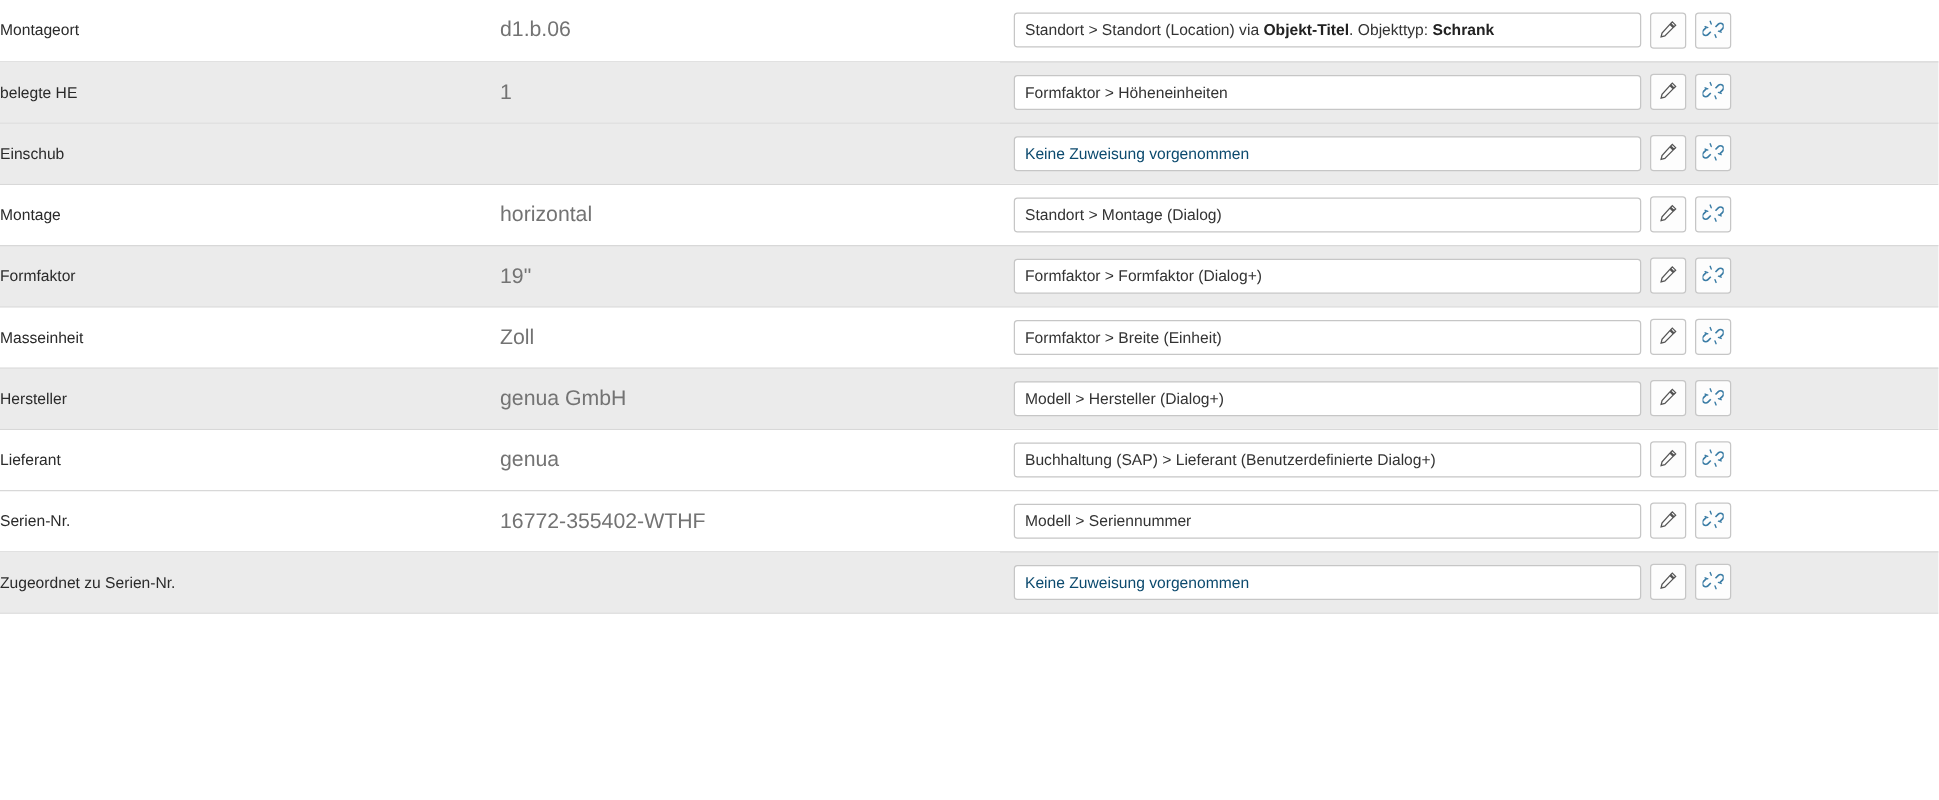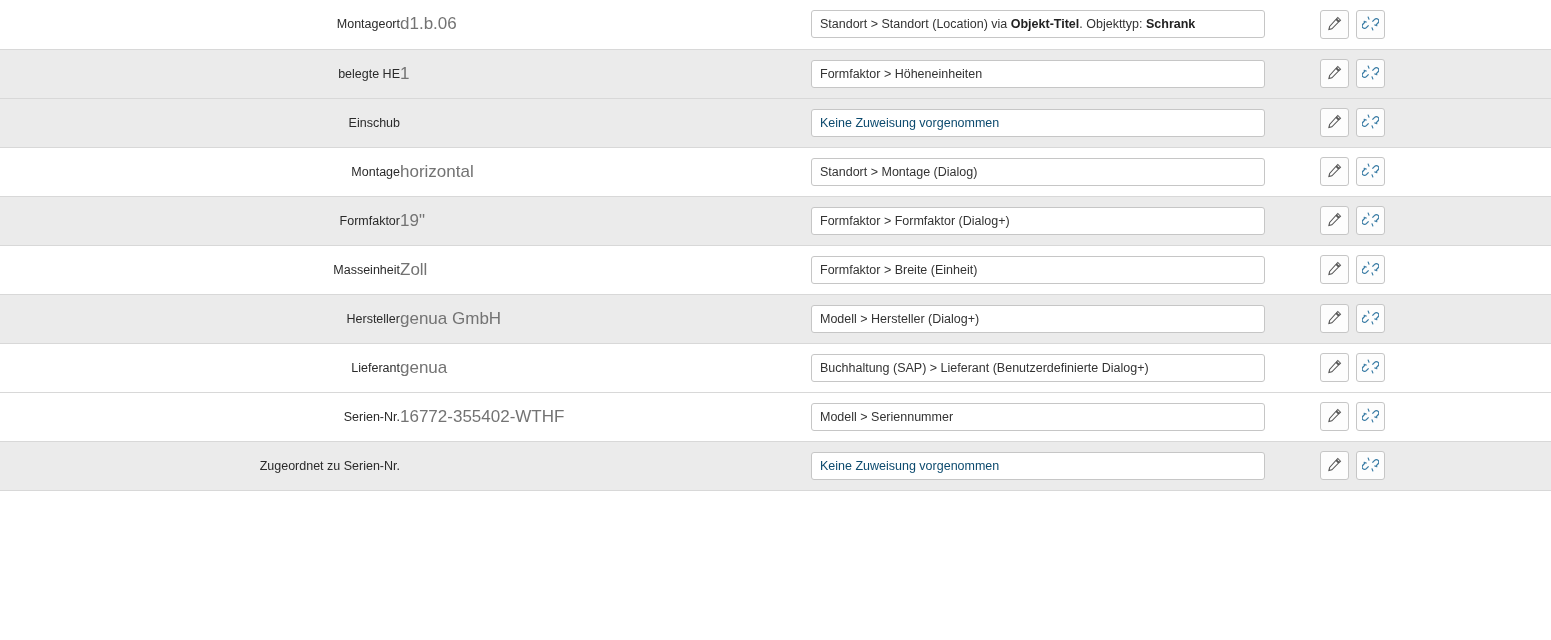--- a/index.html
+++ b/index.html
@@ -34,21 +34,20 @@
     padding: 0;
     vertical-align: middle;
   }
   td.col-label {
     width: 400px;
     padding-left: 13px;
     font-size: 12.5px;
     color: #2a2a2a;
     white-space: nowrap;
     overflow: hidden;
-    text-align: right;
   }
   td.col-value {
     width: 400px;
     padding-left: 4px;
     font-size: 17px;
     color: #737373;
     white-space: nowrap;
     overflow: hidden;
   }
   td.col-mapping {
@@ -56,21 +55,21 @@
     padding: 0 0 0 0;
   }
   td.col-actions {
     width: 231px;
     padding-left: 8px;
     white-space: nowrap;
   }
   .mapping-box {
     display: block;
     box-sizing: border-box;
-    width: 454px;
+    width: 502px;
     height: 28px;
     line-height: 27px;
     margin-left: 11px;
     padding: 0 8px;
     border: 1px solid #c6c6c6;
     border-radius: 3px;
     background: #ffffff;
     font-size: 12.5px;
     color: #333333;
     overflow: hidden;

